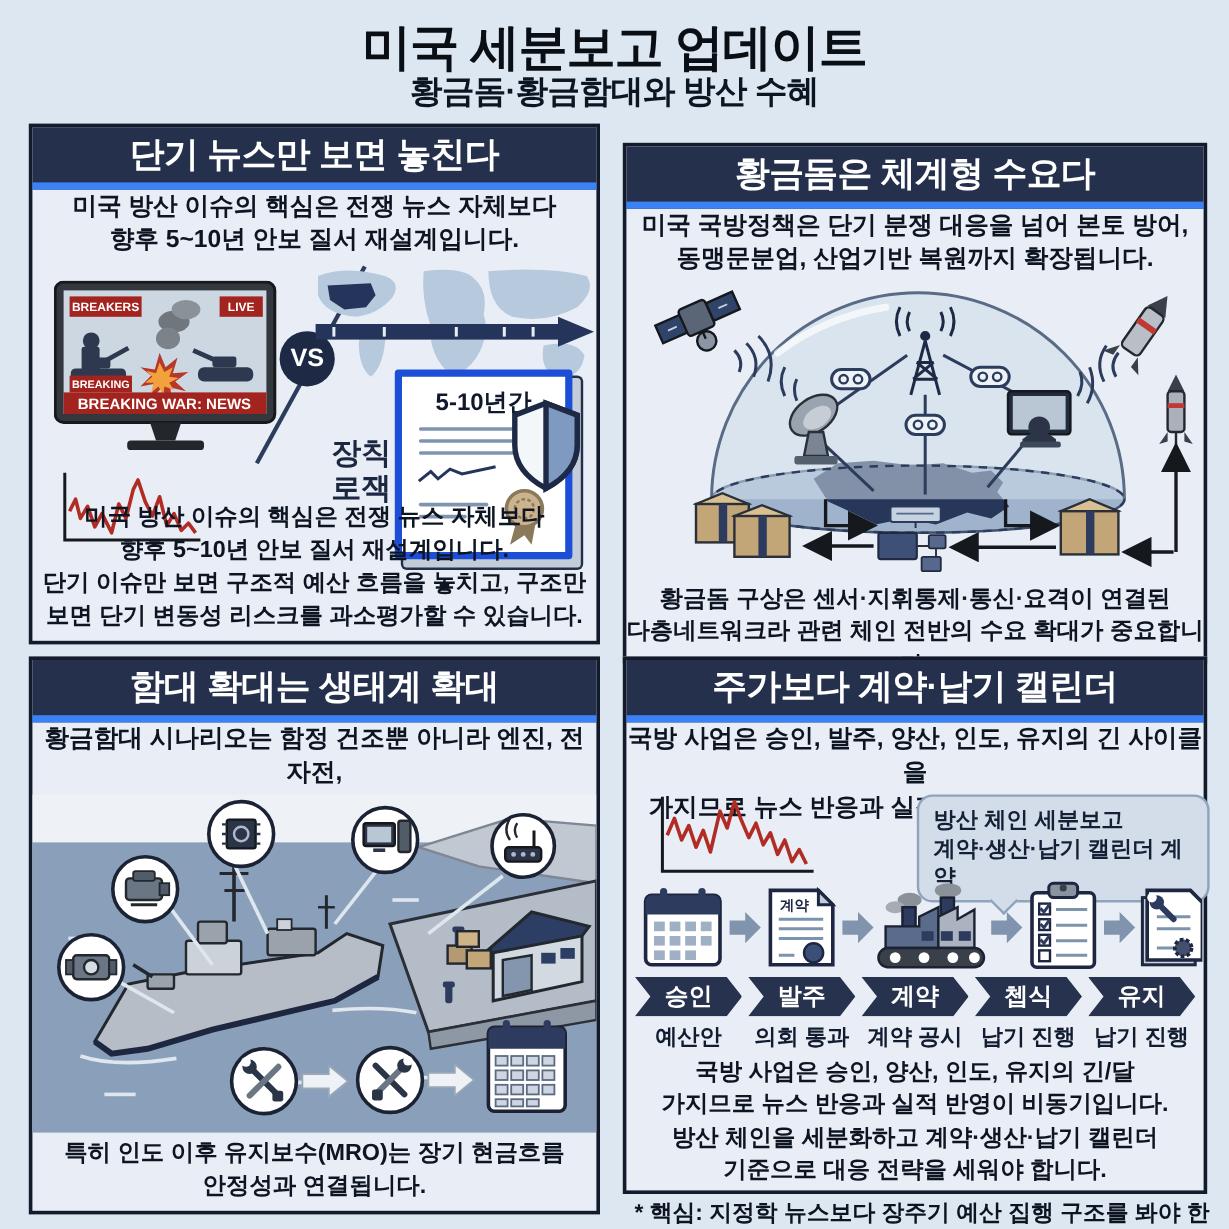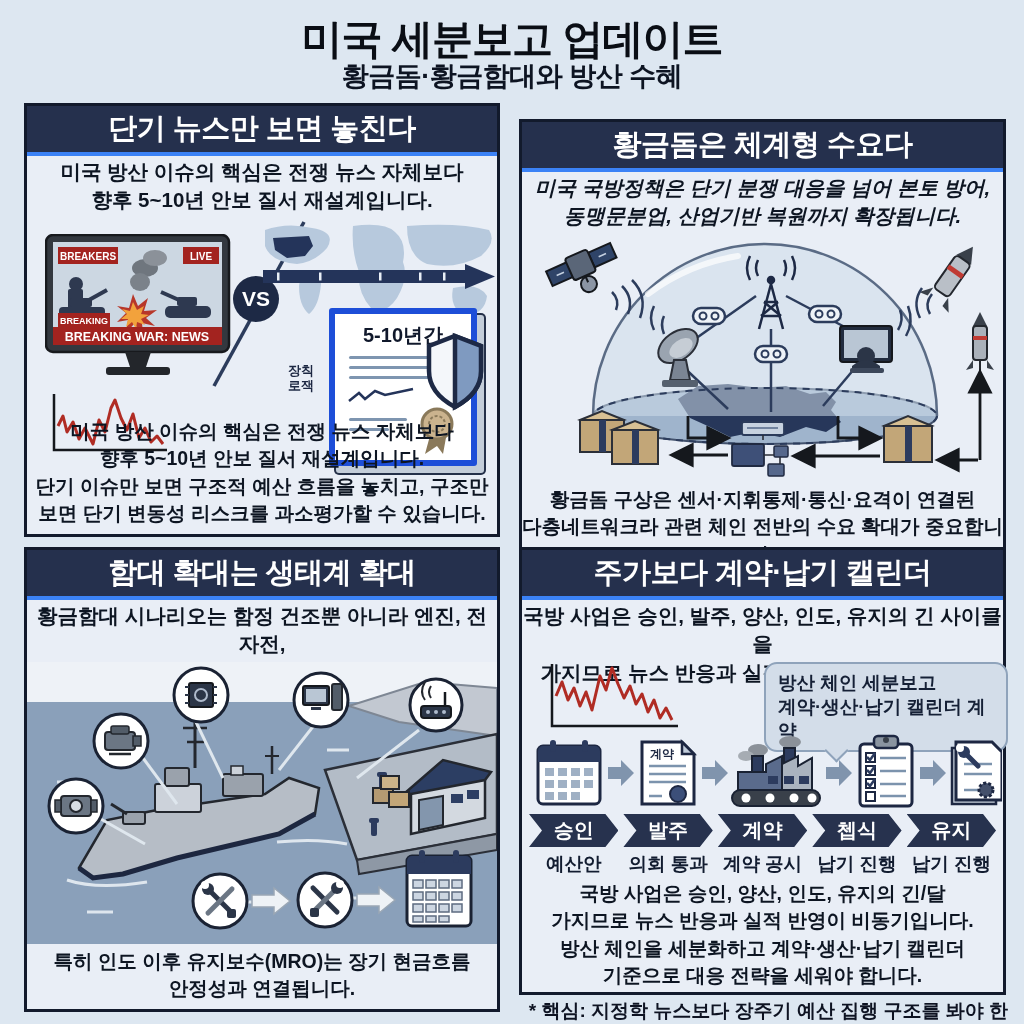--- a/index.html
+++ b/index.html
@@ -2,32 +2,32 @@
 <html><head>
 <meta charset="utf-8">
 <style>
   html,body{margin:0;padding:0;}
   body{width:1024px;height:1024px;position:relative;background:#dde7f1;
        font-family:"Liberation Sans",sans-serif;color:#0c1320;overflow:hidden;}
   .abs{position:absolute;}
   .page-title{left:0;right:0;top:12px;text-align:center;font-size:41px;font-weight:900;color:#0a0e15;letter-spacing:-1px;}
   .page-subtitle{left:0;right:0;top:58px;text-align:center;font-size:27px;font-weight:800;color:#0d1422;letter-spacing:-0.5px;}
   .panel{position:absolute;background:#e9eef6;border:3px solid #121a2c;box-sizing:border-box;}
-  .p-head{height:46px;background:#25304d;border-bottom:4px solid #3b82f6;display:flex;align-items:center;justify-content:center;
+  .p-head{height:46px;background:#25304d;border-bottom:6px solid #3b82f6;display:flex;align-items:center;justify-content:center;
           color:#fff;font-size:29px;font-weight:900;letter-spacing:-0.5px;}
   .intro,.outro{position:absolute;left:0;right:0;text-align:center;font-weight:800;color:#0d1522;}
   .lines span{display:block;}
   .intro{font-size:20.5px;line-height:1.38;}
   .outro{font-size:19.5px;line-height:1.4;}
   .vs-badge{position:absolute;width:46px;height:46px;border-radius:50%;background:#1d2945;color:#fff;
             display:flex;align-items:center;justify-content:center;font-size:21px;font-weight:900;}
   .doc{position:absolute;background:#fff;border:6px solid #1d4ed8;border-radius:3px;box-shadow:7px 7px 0 #c3cdd9, 7px 7px 0 2px #243049;}
   .doc-title{text-align:center;font-size:20px;font-weight:800;color:#10182b;margin-top:8px;}
   .doc-line{height:3px;background:#7e95b0;border-radius:2px;margin:7px 14px 0 14px;}
-  .doc-cap{position:absolute;font-size:13px;font-weight:800;color:#1c2742;line-height:1.15;text-align:center;}
+  .doc-cap{position:absolute;font-size:25px;font-weight:800;color:#1c2742;line-height:1.15;text-align:center;}
   .bubble{position:absolute;background:#d3dde9;border:2px solid #8fa3bb;border-radius:13px;
           padding:7px 12px;font-size:18.5px;font-weight:800;color:#152036;line-height:1.3;text-align:left;}
   .bubble:after{content:"";position:absolute;left:62px;bottom:-9px;width:15px;height:15px;background:#d3dde9;
           border-right:2px solid #8fa3bb;border-bottom:2px solid #8fa3bb;transform:rotate(45deg);}
   .chev-band{position:absolute;display:flex;gap:5px;}
   .chev{flex:1;background:#27324e;color:#fff;display:flex;align-items:center;justify-content:center;
         font-size:20px;font-weight:800;
         clip-path:polygon(0 0,calc(100% - 13px) 0,100% 50%,calc(100% - 13px) 100%,0 100%,13px 50%);}
   .sub-band{position:absolute;display:flex;gap:5px;}
   .sub-band span{flex:1;text-align:center;font-size:18.5px;font-weight:800;color:#121c30;}
@@ -139,21 +139,21 @@
   <div class="outro lines" style="top:312px;">
       <span>미국 방산 이슈의 핵심은 전쟁 뉴스 자체보다</span>
       <span>향후 5~10년 안보 질서 재설계입니다.</span>
       <span>단기 이슈만 보면 구조적 예산 흐름을 놓치고, 구조만</span>
       <span>보면 단기 변동성 리스크를 과소평가할 수 있습니다.</span>
     </div>
 </div>
 
 <div class="panel" style="left:519px;top:103px;width:487px;height:434px;margin-top:16px;">
   <div class="p-head">황금돔은 체계형 수요다</div>
-  <div class="intro lines" style="top:52px;font-style:italic;">
+  <div class="intro lines" style="top:52px;">
       <span>미국 국방정책은 단기 분쟁 대응을 넘어 본토 방어,</span>
       <span>동맹문분업, 산업기반 복원까지 확장됩니다.</span>
     </div>
 
   <svg class="abs" style="left:6px;top:112px;" width="474" height="248">
     <defs>
       <marker id="ah" markerWidth="9" markerHeight="9" refX="7" refY="4.5" orient="auto">
         <polygon points="0,0 9,4.5 0,9" fill="#15181d"></polygon>
       </marker>
     </defs>

